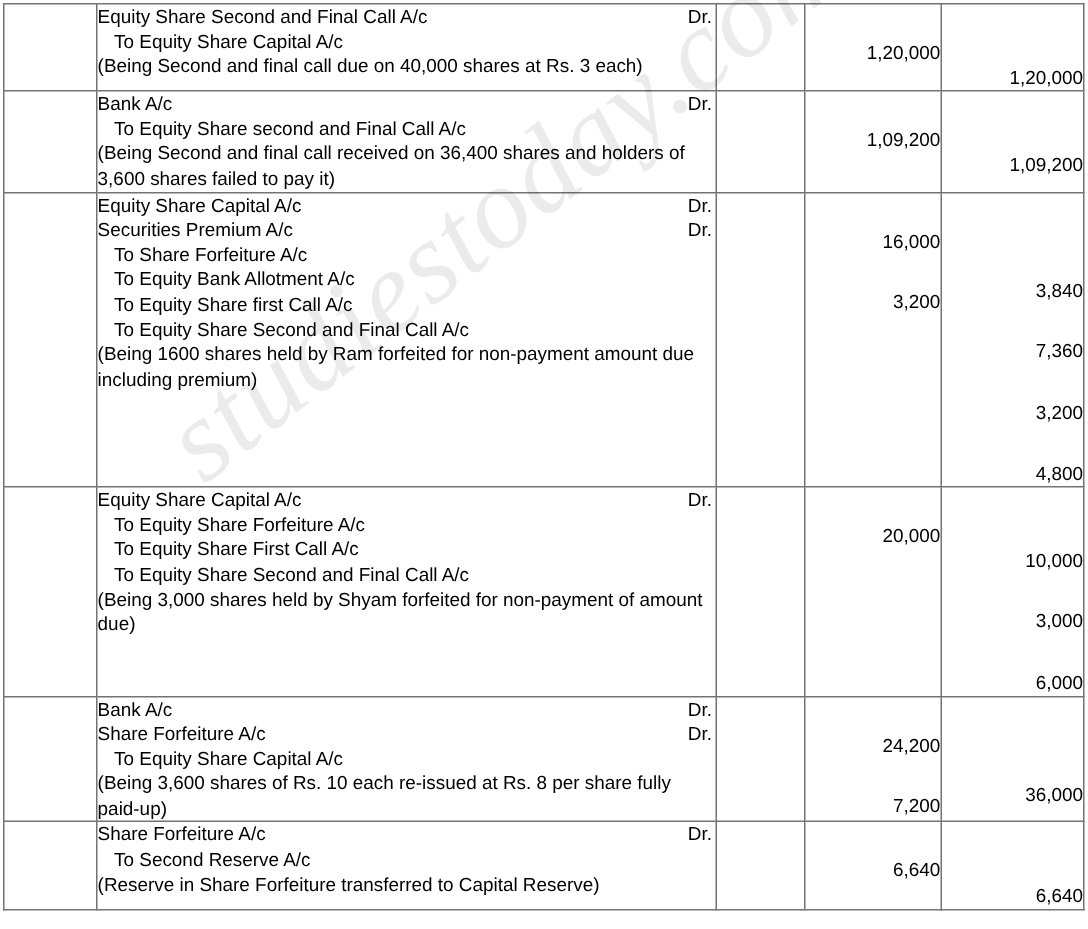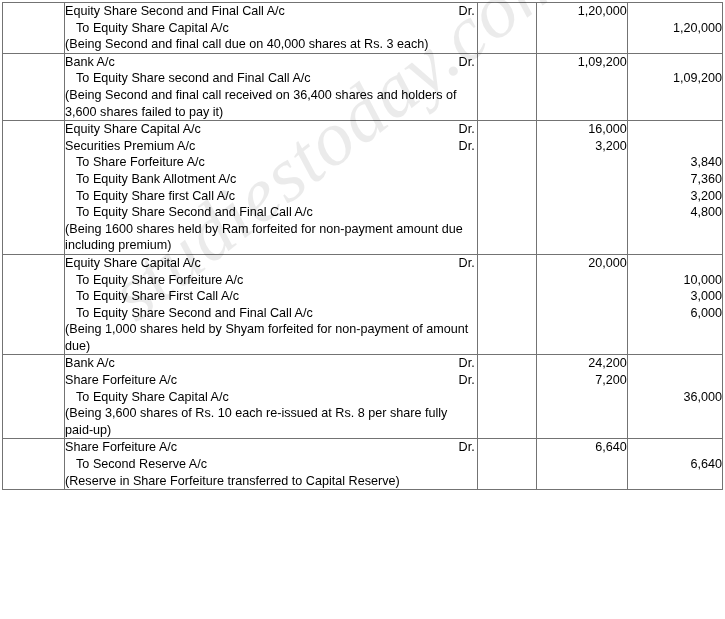--- a/index.html
+++ b/index.html
@@ -93,21 +93,21 @@
   }
   .ln .acct { }
   .ln .dr { padding-right: 2px; }
   .ln.indent { padding-left: 11px; }
   .narr {
     white-space: normal;
     display: block;
   }
 
   
-  .amt-line { display: block; white-space: pre; }
+  .amt-line { display: block; white-space: pre; margin-top: 24px; }
   .amt-spacer { display: block; }
 </style>
 </head>
 <body>
 
 <div id="watermark-layer">
   <div id="watermark-text">studiestoday.com</div>
 </div>
 
 <div id="journal-wrap">
@@ -177,21 +177,21 @@
             <span class="amt-line">4,800</span>
           </td>
         </tr>
         <tr>
           <td class="date-cell"></td>
           <td class="particulars">
             <div class="ln"><span class="acct">Equity Share Capital A/c</span><span class="dr">Dr.</span></div>
             <div class="ln indent"><span class="acct">To Equity Share Forfeiture A/c</span><span class="dr"></span></div>
             <div class="ln indent"><span class="acct">To Equity Share First Call A/c</span><span class="dr"></span></div>
             <div class="ln indent"><span class="acct">To Equity Share Second and Final Call A/c</span><span class="dr"></span></div>
-            <div class="narr">(Being 1,000 shares held by Shyam forfeited for non-payment of amount due)</div>
+            <div class="narr">(Being 3,000 shares held by Shyam forfeited for non-payment of amount due)</div>
           </td>
           <td class="lf-cell"></td>
           <td class="amount debit">
             <span class="amt-line">20,000</span>
           </td>
           <td class="amount credit">
             <span class="amt-spacer">&nbsp;</span>
             <span class="amt-line">10,000</span>
             <span class="amt-line">3,000</span>
             <span class="amt-line">6,000</span>

